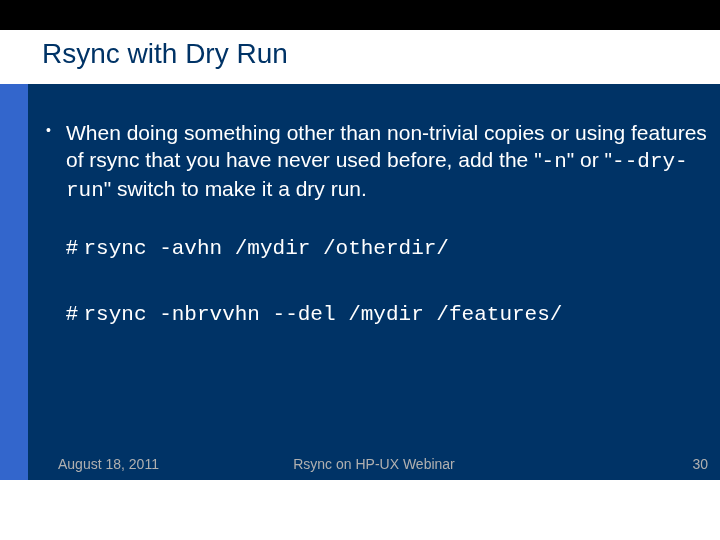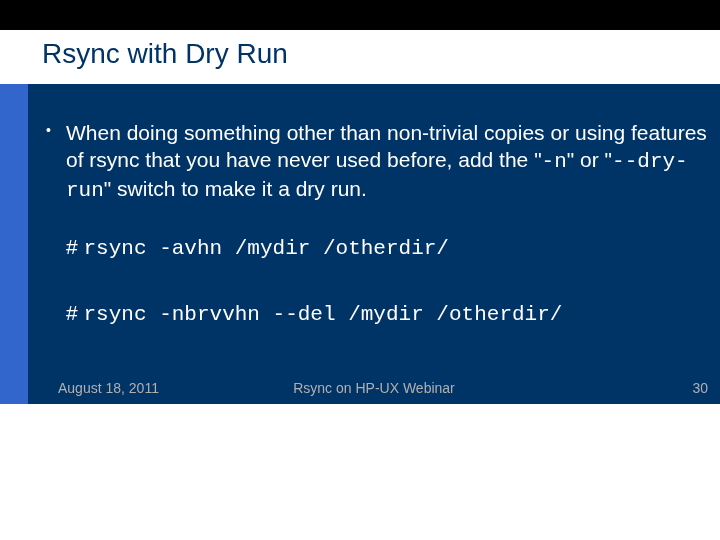--- a/index.html
+++ b/index.html
@@ -6,21 +6,21 @@
     margin: 0;
     padding: 0;
     width: 720px;
     height: 540px;
     overflow: hidden;
     font-family: Arial, Helvetica, sans-serif;
   }
   .slide {
     position: relative;
     width: 720px;
-    height: 404px;
+    height: 480px;
     background: #14532d;
   }
   .topbar {
     position: absolute;
     top: 0;
     left: 0;
     right: 0;
     height: 30px;
     background: #000;
   }
@@ -128,21 +128,21 @@
   <div class="leftbar"></div>
 
   <div class="content">
 
     <div class="bullet">
       <span class="bullet-text"><span>When doing something other than non-trivial copies or using features of rsync that you have never used before, add the "</span><span class="mono">-n</span><span>" or "</span><span class="mono">--dry-run</span><span>" switch to make it a dry run.</span></span>
     </div>
 
     <div class="cmd"><span># </span><span class="mono">rsync -avhn /mydir /otherdir/</span></div>
 
-    <div class="cmd"><span># </span><span class="mono">rsync -nbrvvhn --del /mydir /otherdir/</span></div>
+    <div class="cmd"><span># </span><span class="mono">rsync -nbrvvhn --del /mydir /features/</span></div>
 
 
   </div>
 
   <div class="footer">
     <div class="footer-date">August 18, 2011</div>
     <div class="footer-title">Rsync on HP-UX Webinar</div>
     <div class="footer-page">30</div>
   </div>
 </div>

